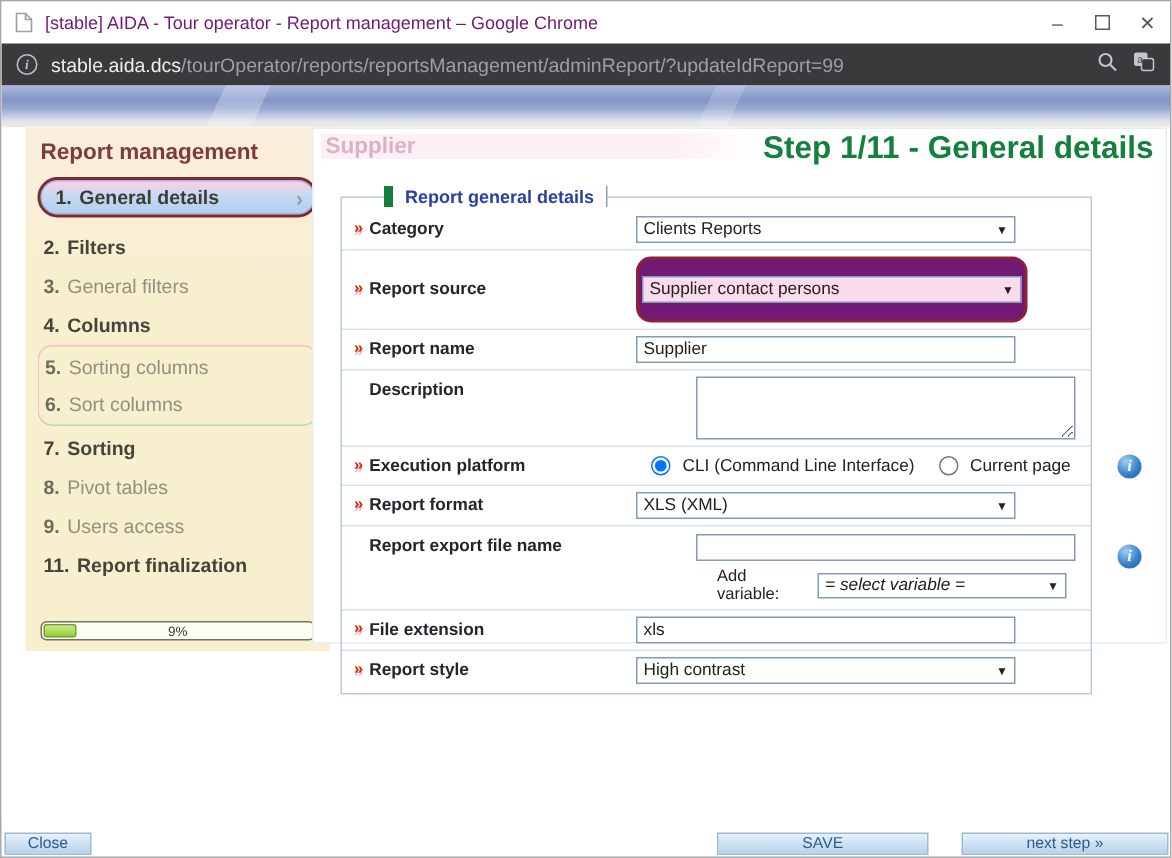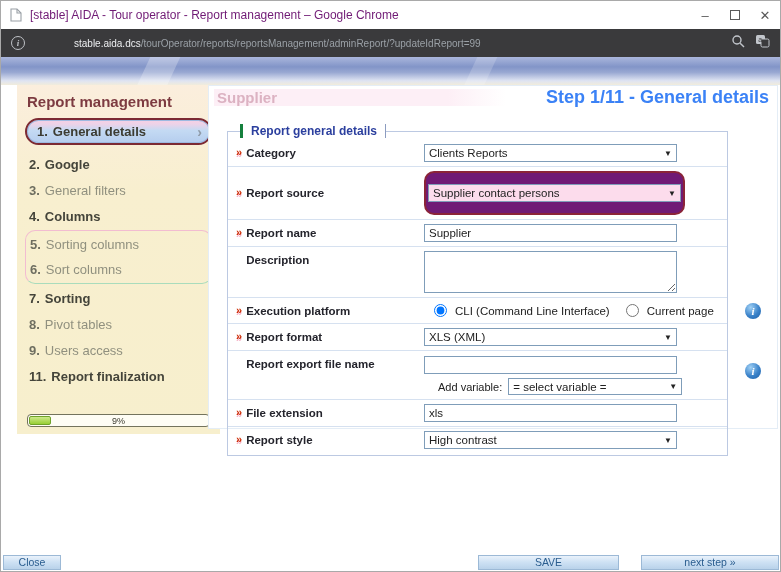--- a/index.html
+++ b/index.html
@@ -18,21 +18,21 @@
   .win-title { font-size:12px; color:#701a75; flex:1; white-space:nowrap; overflow:hidden; }
   .win-controls { display:flex; height:100%; }
   .win-btn { width:30px; height:100%; display:flex; align-items:center; justify-content:center; color:#5a5a5a; font-size:13px; }
   .max-glyph { width:10px; height:10px; border:1px solid #5a5a5a; display:inline-block; }
 
   
   .urlbar { height:28px; background:#3a3a3c; display:flex; align-items:center; padding:0 10px; }
   .page-info-icon { width:14px; height:14px; border-radius:50%; border:1.5px solid #bfc2c7; color:#bfc2c7;
     font-family:"Liberation Serif", serif; font-size:9px; font-style:italic; font-weight:bold;
     display:flex; align-items:center; justify-content:center; margin-right:9px; flex:none; }
-  .url-text { font-size:10px; flex:1; white-space:nowrap; overflow:hidden;margin-left:40px; }
+  .url-text { font-size:13px; flex:1; white-space:nowrap; overflow:hidden; }
   .url-host { color:#eceef0; }
   .url-path { color:#9aa0a6; }
   .urlbar-right { display:flex; align-items:center; gap:10px; margin-left:8px; }
 
   
   .banner { height:28px;
     background:linear-gradient(180deg,#aab6dc 0%, #8295c8 35%, #99a8d2 55%, #dfe4f2 85%, #f1ecdc 100%);
     position:relative; overflow:hidden; }
   .banner::after { content:""; position:absolute; left:18%; top:-10px; width:30px; height:60px;
     background:rgba(255,255,255,.25); transform:skewX(-25deg); }
@@ -67,49 +67,49 @@
     background:linear-gradient(180deg,#cde98a,#97cf35); border:1px solid #6fa32a; border-radius:2px; }
   .progress .plabel { position:absolute; left:0; right:0; top:0; text-align:center;
     font-size:9px; line-height:12px; color:#3a3a2e; }
 
   
   .main { position:absolute; left:207px; top:0; right:2px; height:344px; background:#fff;
     border:1px solid #e4edf6; }
   .head-row { height:26px; position:relative; }
   .context-title { position:absolute; left:5px; top:3px; width:292px; font-size:15px; font-weight:bold;
     color:#dcb2c2; background:linear-gradient(90deg,#fdeff6 0%, #fdeff6 80%, #ffffff 100%); padding-left:3px; }
-  .step-title { position:absolute; right:8px; top:1px; font-size:18px; font-weight:bold; color:#3b82f6; }
+  .step-title { position:absolute; right:8px; top:1px; font-size:21px; font-weight:bold; color:#15803d; }
 
   fieldset.ffs { margin:12px 49px 0 18px; border:1px solid #bcc9e2; padding:2px 0 2px 0; position:relative; }
-  fieldset.ffs legend { margin-left:12px; padding:0 8px; font-size:12px; font-weight:bold; color:#2b3f9e;
-    border-left:3px solid #15803d; border-right:1px solid #8c9cc0; }
+  fieldset.ffs legend { margin-left:28px; padding:0 8px; font-size:12px; font-weight:bold; color:#2b3f9e;
+    border-left:6px solid #15803d; border-right:1px solid #8c9cc0; }
 
   .frow { display:flex; align-items:center; padding:4px 0 4px 8px; position:relative; min-height:26px; }
   .frow + .frow { border-top:1px solid #d6e1f0; }
-  .frow.top { align-items:flex-start; }
+  .frow.top { align-items:flex-start;gap:40px; }
   .flabel { width:188px; font-size:11.5px; font-weight:bold; color:#24242c; display:flex; gap:4px; flex:none; }
   .frow.top .flabel { padding-top:3px; }
   .req { color:#cc2a00; font-weight:bold; font-size:11px; line-height:11px; text-shadow:0 2px 0 #f6b6ca; }
   .req.blank { visibility:hidden; }
 
   .sel { width:253px; height:18px; border:1px solid #7f9db9; background:#fff; font-size:11.5px; color:#222;
     display:flex; align-items:center; justify-content:space-between; padding:0 4px; cursor:default; }
   .sel .arrow { font-size:8px; color:#222; }
   .inp { width:253px; height:18px; border:1px solid #7f9db9; font-size:11.5px; padding:0 4px;
     font-family:"Liberation Sans", sans-serif; color:#222; background:#fff; }
   textarea.inp { width:253px; height:42px; resize:both; padding-top:2px; }
 
   .ring { border:2px solid #8b2438; border-radius:10px; padding:11px 2px; background:#701a75; }
   .ring .sel { background:#fcdcec; }
 
   .radios { display:flex; align-items:center; gap:6px; font-size:11.5px; color:#222; }
   .radios input { margin:0 2px 0 10px; }
 
   .sub-row { margin:4px 16px 0 14px; display:flex; align-items:center; gap:6px; font-size:11px; color:#222; }
-  .sel.small { width:174px; height:17px; }
+  .sel.small { width:174px; height:17px;font-style:italic; }
 
   .info { position:absolute; right:-34px; width:16px; height:16px; border-radius:50%;
     background:radial-gradient(circle at 35% 28%, #9fd0f5, #3a82c9 55%, #1c5fa8 100%);
     color:#fff; font-family:"Liberation Serif", serif; font-style:italic; font-weight:bold; font-size:11px;
     display:flex; align-items:center; justify-content:center; top:50%; transform:translateY(-50%); }
   .info.at-top { top:12px; transform:none; }
 
   
   .fbtn { position:absolute; bottom:1px; height:15px; text-align:center; font-size:10.5px; line-height:13px;
     color:#2a5d8f; background:linear-gradient(180deg,#eaf2fb 0%, #cfe2f4 45%, #b9d2ea 100%);
@@ -176,21 +176,21 @@
     <div class="sd-selected">
       <span class="lbl">
           <span class="num">1.</span>
           <span class="txt">General details</span>
         </span>
       <span class="chev">›</span>
     </div>
 
     <div class="sd-item strong">
       <span class="num">2.</span>
-        <span class="txt">Google</span>
+        <span class="txt">Filters</span>
     </div>
     <div class="sd-item dim">
       <span class="num">3.</span>
         <span class="txt">General filters</span>
     </div>
     <div class="sd-item strong">
       <span class="num">4.</span>
         <span class="txt">Columns</span>
     </div>
 

